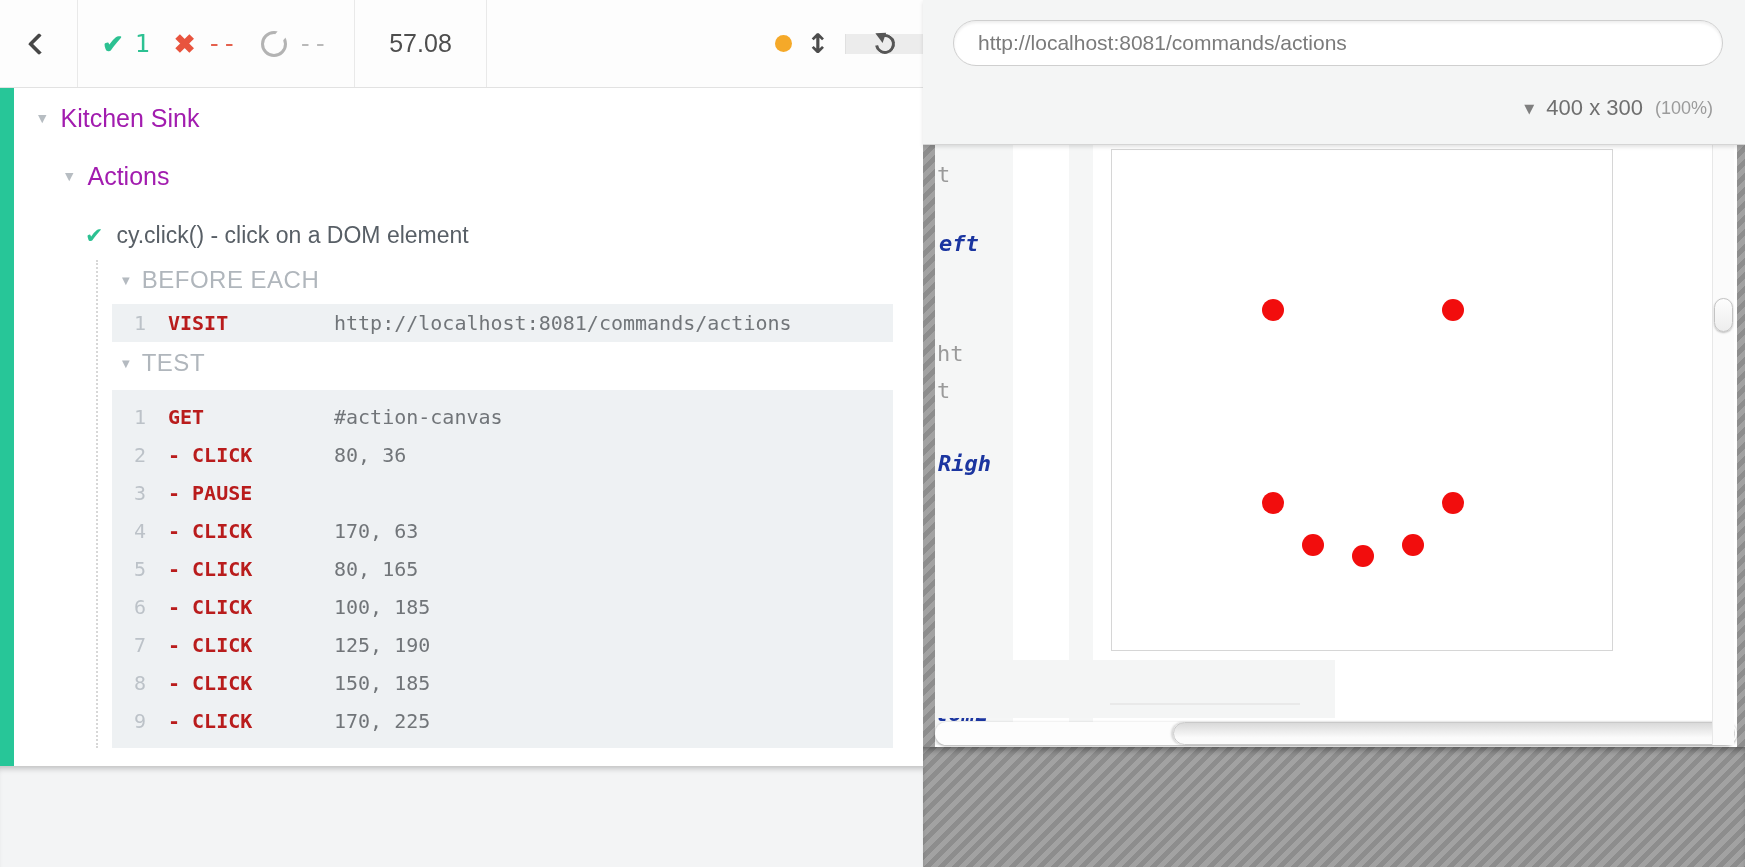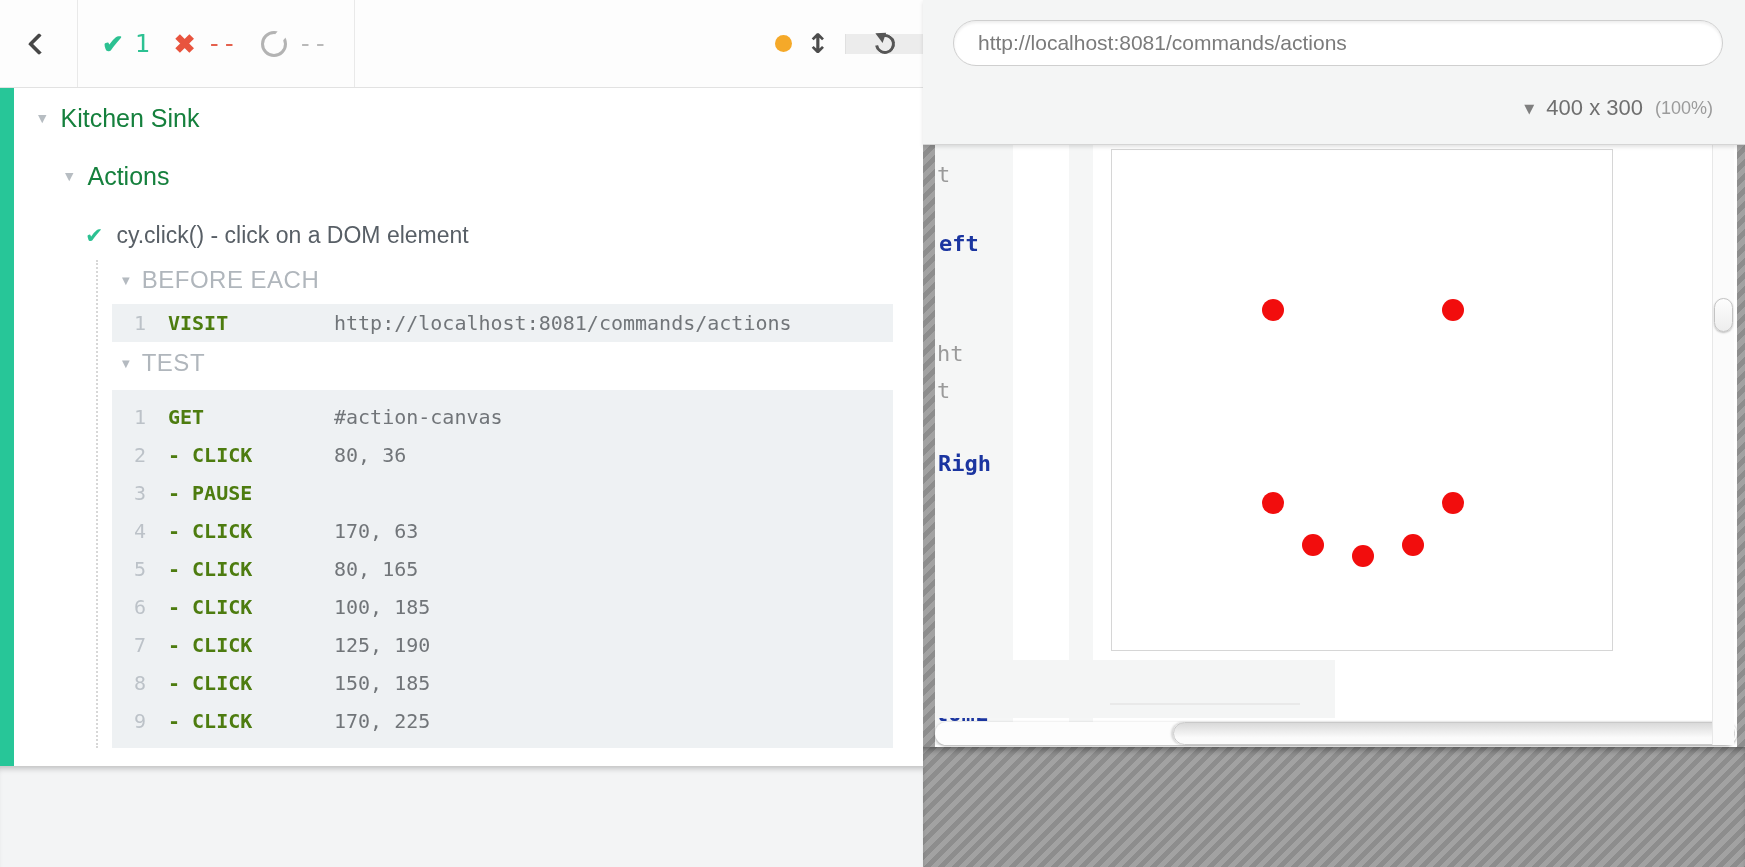--- a/index.html
+++ b/index.html
@@ -28,38 +28,38 @@
   .orange-dot { width:17px; height:17px; border-radius:50%; background:#f5a929; margin-right:14px; }
   .updown-icon { font-family:"DejaVu Sans", sans-serif; font-size:27px; font-weight:bold; color:#4c4c4c; margin-right:16px; }
   .refresh-zone { width:78px; background:#ececec; display:flex; align-items:center; justify-content:center; cursor:pointer; border-left:1px solid #e0e0e0; }
   .refresh-glyph { position:relative; width:20px; height:20px; border:3px solid #565656; border-radius:50%; border-left-color:transparent; transform:rotate(35deg); }
   .refresh-glyph::after { content:""; position:absolute; top:-9px; left:-5px; border:6px solid transparent; border-bottom:9px solid #565656; transform:rotate(18deg); }
 
   .reporter-body { position:relative; height:678px; background:#fff; flex:none; overflow:hidden; }
   .suite-rail { position:absolute; left:0; top:0; bottom:0; width:14px; background:#27c698; }
   .caret { font-family:"DejaVu Sans", sans-serif; font-size:11px; color:#b7bdc2; margin-right:14px; }
   .suite-row { position:absolute; display:flex; align-items:center; cursor:pointer; }
-  .suite-title { font-size:25px; color:#15803d; }
+  .suite-title { font-size:25px; color:#a21caf; }
   #suite-kitchen { left:38px; top:16px; }
   #suite-actions { left:65px; top:74px; }
   .test-row { position:absolute; left:85px; top:134px; display:flex; align-items:center; cursor:pointer; }
   .test-check { color:#2cc192; font-family:"DejaVu Sans", sans-serif; font-size:22px; font-weight:bold; margin-right:13px; }
   .test-title { font-size:23px; color:#585f66; }
   .dotted-line { position:absolute; left:96px; top:172px; height:488px; border-left:2px dotted #d7d7d7; }
   .section-label { position:absolute; display:flex; align-items:center; cursor:pointer; }
   .section-label .caret { font-size:10px; color:#b4bac0; margin-right:12px; }
   .section-label .lbl { font-size:24px; color:#b0b6bc; letter-spacing:0.5px; }
   #section-beforeeach { left:122px; top:178px; }
   #section-test { left:122px; top:261px; }
   .cmd-table { position:absolute; left:112px; width:781px; background:#eef1f3; }
   #table-beforeeach { top:216px; }
   #table-test { top:302px; padding:8px 0; }
   .cmd-row { height:38px; display:flex; align-items:center; font-family:"DejaVu Sans Mono", monospace; font-size:20px; cursor:pointer; }
   .cmd-num { width:34px; text-align:right; color:#bcc2c8; flex:none; }
-  .cmd-method { margin-left:22px; width:166px; font-weight:bold; color:#4d7c0f; flex:none; }
+  .cmd-method { margin-left:22px; width:166px; font-weight:bold; color:#b91c1c; flex:none; }
   .cmd-args { color:#717579; white-space:nowrap; }
   .reporter-footer { flex:1; background:#f3f4f5; border-top:1px solid #cccccc; box-shadow:inset 0 5px 6px -4px rgba(0,0,0,0.25); }
 
   
   .runner { width:822px; display:flex; flex-direction:column; }
   .runner-header { height:145px; background:#f4f5f5; border-bottom:1px solid #d5d5d5; box-shadow:0 2px 4px rgba(0,0,0,0.12); position:relative; z-index:3; flex:none; }
   .url-pill { position:absolute; left:30px; right:22px; top:20px; height:46px; background:#fff; border:1px solid #cfcfcf; border-radius:23px; box-shadow:inset 0 2px 3px rgba(0,0,0,0.07); display:flex; align-items:center; padding-left:24px; }
   .url-text { font-size:21px; color:#7b7b7b; white-space:nowrap; overflow:hidden; }
   .viewport-row { position:absolute; right:32px; top:84px; height:48px; display:flex; align-items:center; cursor:pointer; }
   .viewport-caret { font-family:"DejaVu Sans", sans-serif; font-size:13px; color:#7f7f7f; margin-right:12px; }
@@ -70,21 +70,21 @@
   .hatch { background:repeating-linear-gradient(135deg, #a2a2a2 0px, #a2a2a2 5px, #8d8d8d 5px, #8d8d8d 10px); }
   .hatch-left { position:absolute; left:0; top:0; width:12px; height:602px; }
   .hatch-right { position:absolute; left:814px; top:0; width:8px; height:602px; }
   .hatch-bottom { position:absolute; left:0; top:602px; right:0; bottom:0; box-shadow:inset 0 6px 7px -4px rgba(0,0,0,0.45); }
 
   .aut-page { position:absolute; left:12px; top:0; width:802px; height:600px; background:#fff; overflow:hidden; }
   .code-band-1 { position:absolute; left:0; top:0; width:78px; height:600px; background:#f5f6f6; }
   .code-band-2 { position:absolute; left:134px; top:0; width:24px; height:600px; background:#f5f6f6; }
   .code-frag { position:absolute; font-family:"DejaVu Sans Mono", monospace; font-size:22px; line-height:1; white-space:pre; }
   .code-frag.plain { color:#9a9a9a; }
-  .code-frag.keyword { color:#1b35a0; font-weight:bold; }
+  .code-frag.keyword { color:#1b35a0; font-weight:bold;font-style:italic; }
   .action-canvas { position:absolute; left:176px; top:4px; width:502px; height:502px; background:#fff; border:1px solid #d6d6d6; }
   .canvas-dot { position:absolute; width:22px; height:22px; border-radius:50%; background:#f20d0d; }
   .below-block { position:absolute; left:0; top:515px; width:400px; height:58px; background:#f4f5f5; }
   .below-hr { position:absolute; left:175px; top:558px; width:190px; height:2px; background:#e9e9e9; }
 
   .hscroll-track { position:absolute; left:12px; top:577px; width:802px; height:23px; background:#fdfdfd; border-radius:12px; box-shadow:0 1px 3px rgba(0,0,0,0.35); }
   .hscroll-thumb { position:absolute; left:238px; top:0; width:562px; height:23px; border-radius:12px; background:linear-gradient(180deg,#d9d9d9,#fbfbfb 70%); border:1px solid #c9c9c9; box-shadow:-2px 0 2px rgba(0,0,0,0.15); cursor:pointer; }
   .vscroll-track { position:absolute; left:789px; top:0; width:22px; height:600px; background:#fbfbfb; border-left:1px solid #e8e8e8; }
   .vscroll-thumb { position:absolute; left:1px; top:153px; width:19px; height:34px; border-radius:10px; background:linear-gradient(180deg,#fdfdfd,#ededed); border:1px solid #c3c3c3; box-shadow:0 1px 2px rgba(0,0,0,0.25); cursor:pointer; }
 </style>
@@ -106,20 +106,21 @@
         </div>
         <div class="stat stat-failed">
           <span class="glyph">✖</span>
           <span class="val">--</span>
         </div>
         <div class="stat stat-pending">
           <span class="pending-ring"></span>
           <span class="val">--</span>
         </div>
       </div>
+      <div class="time-box">57.08</div>
       <div class="header-right">
         <span class="orange-dot"></span>
         <span class="updown-icon">↕</span>
         <div class="refresh-zone">
           <span class="refresh-glyph"></span>
         </div>
       </div>
     </div>
 
     <div class="reporter-body">

